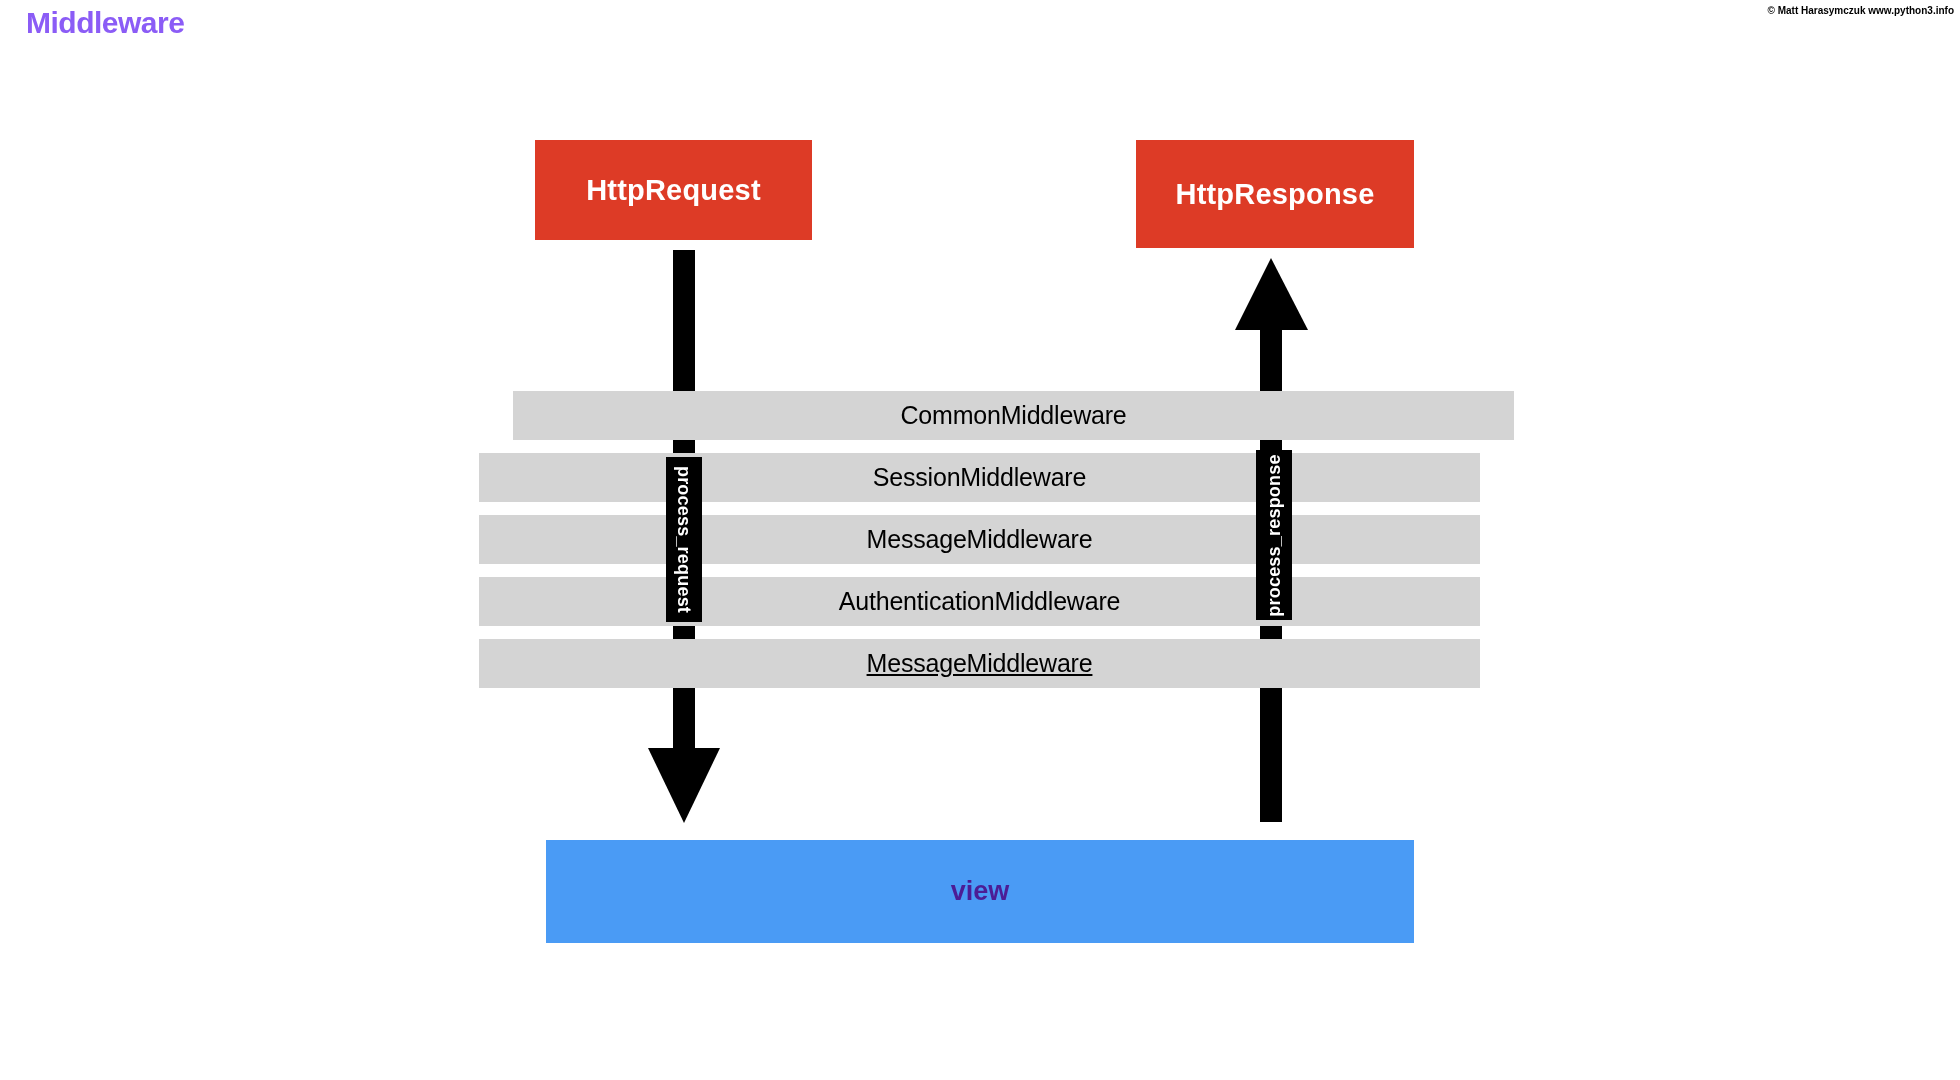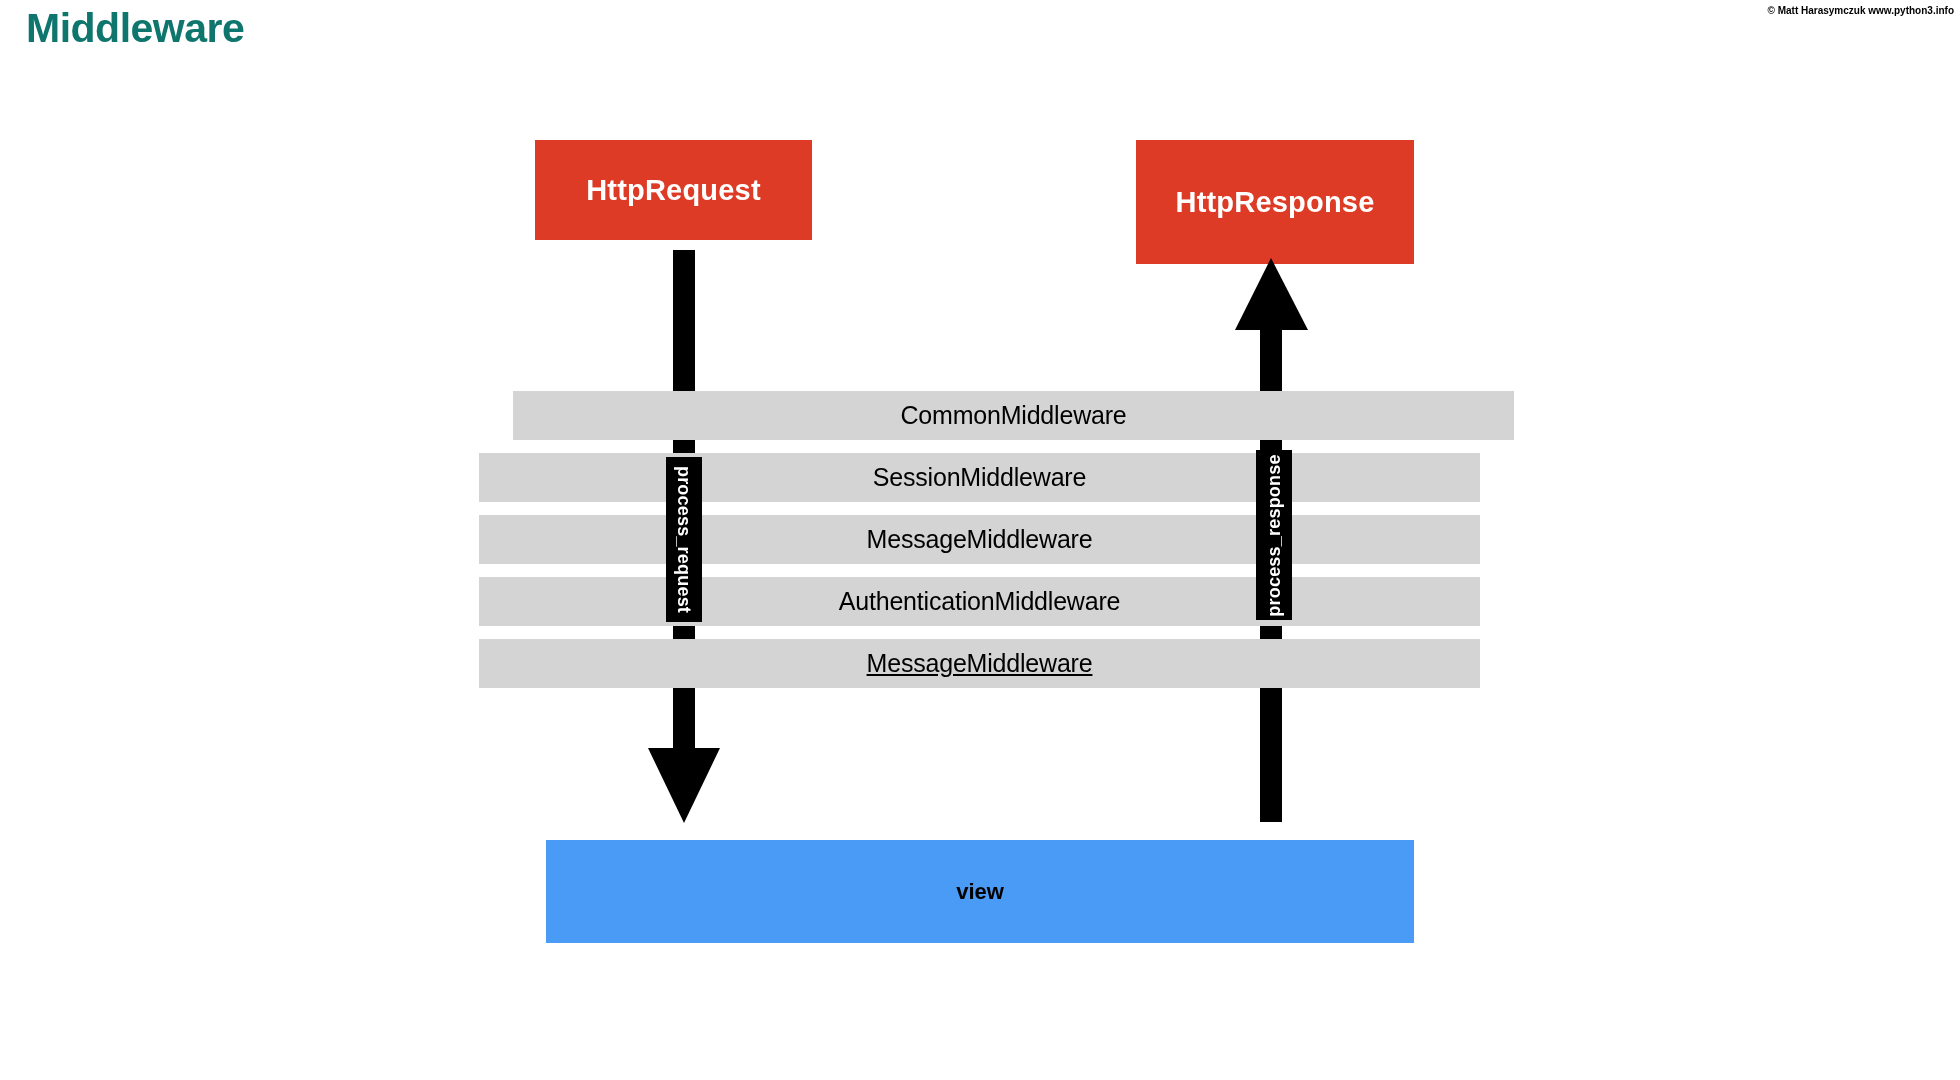--- a/index.html
+++ b/index.html
@@ -14,23 +14,23 @@
     overflow: hidden;
     font-family: "Liberation Sans", sans-serif;
     -webkit-font-smoothing: antialiased;
   }
 
   
   #page-title {
     position: absolute;
     left: 26px;
     top: 6px;
-    font-size: 41px;
-    font-weight: bold;
-    color: #0f766e;
+    font-size: 30px;
+    font-weight: bold;
+    color: #8b5cf6;
     letter-spacing: -0.5px;
     line-height: 1.1;
     white-space: nowrap;
   }
   #copyright {
     position: absolute;
     right: 6px;
     top: 5px;
     font-size: 10px;
     font-weight: bold;
@@ -53,33 +53,33 @@
   #http-request-box {
     left: 535px;
     top: 140px;
     width: 277px;
     height: 100px;
   }
   #http-response-box {
     left: 1136px;
     top: 140px;
     width: 278px;
-    height: 124px;
+    height: 108px;
   }
   #view-box {
     position: absolute;
     left: 546px;
     top: 840px;
     width: 868px;
     height: 103px;
     display: flex;
     align-items: center;
     justify-content: center;
-    color: #000000;
-    font-size: 22px;
+    color: #4c1d95;
+    font-size: 27px;
     font-weight: bold;
     white-space: nowrap;
   }
 
   
   #middleware-stack {
     position: absolute;
     left: 479px;
     top: 391px;
     width: 1001px;

